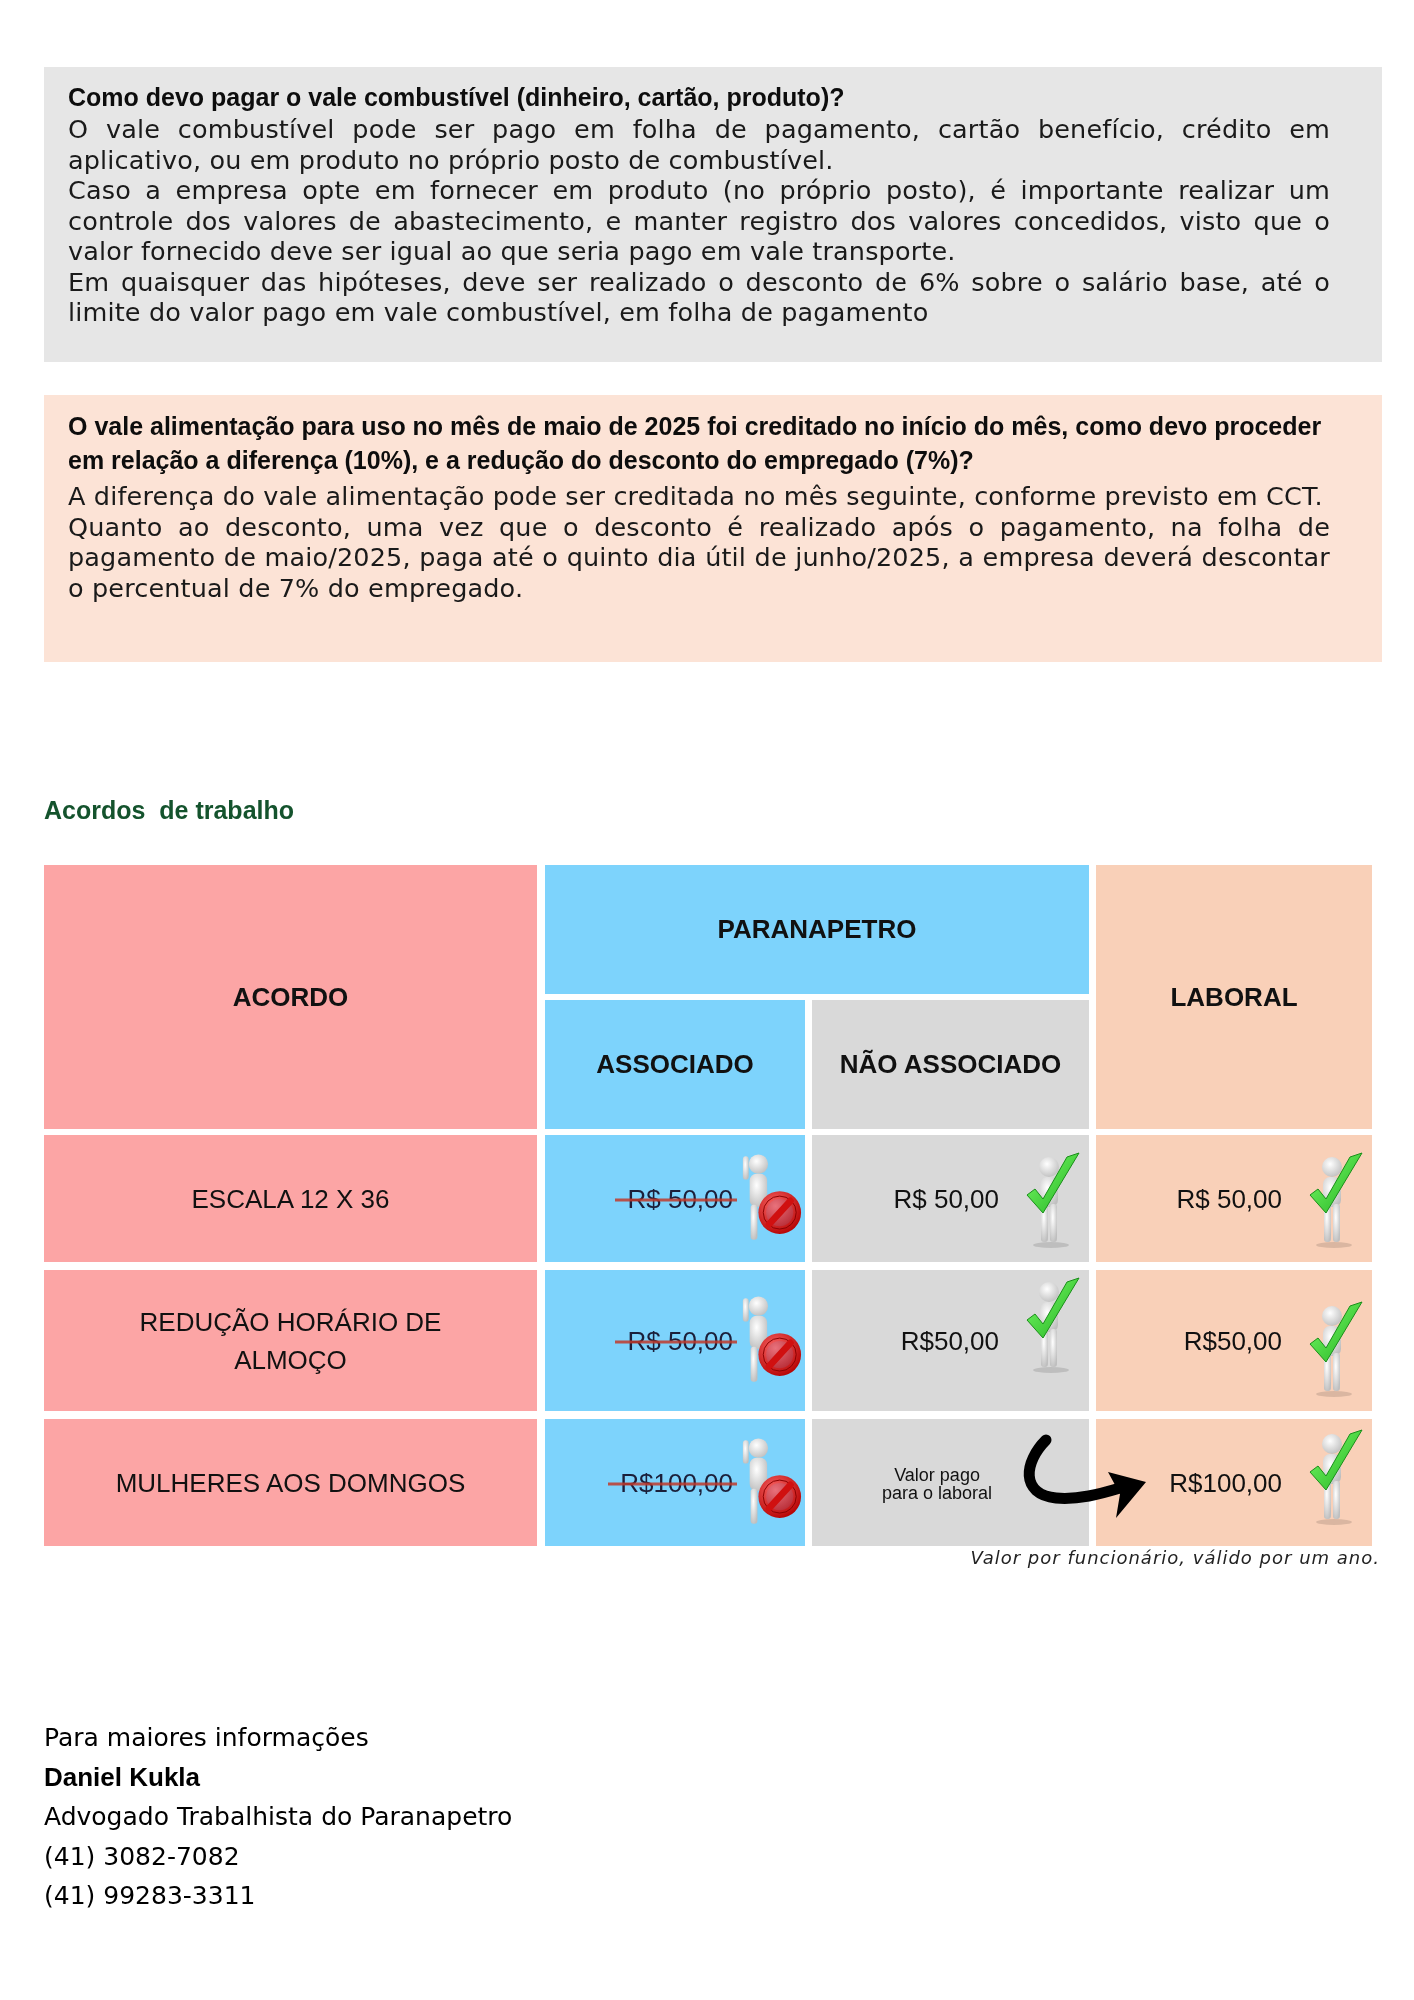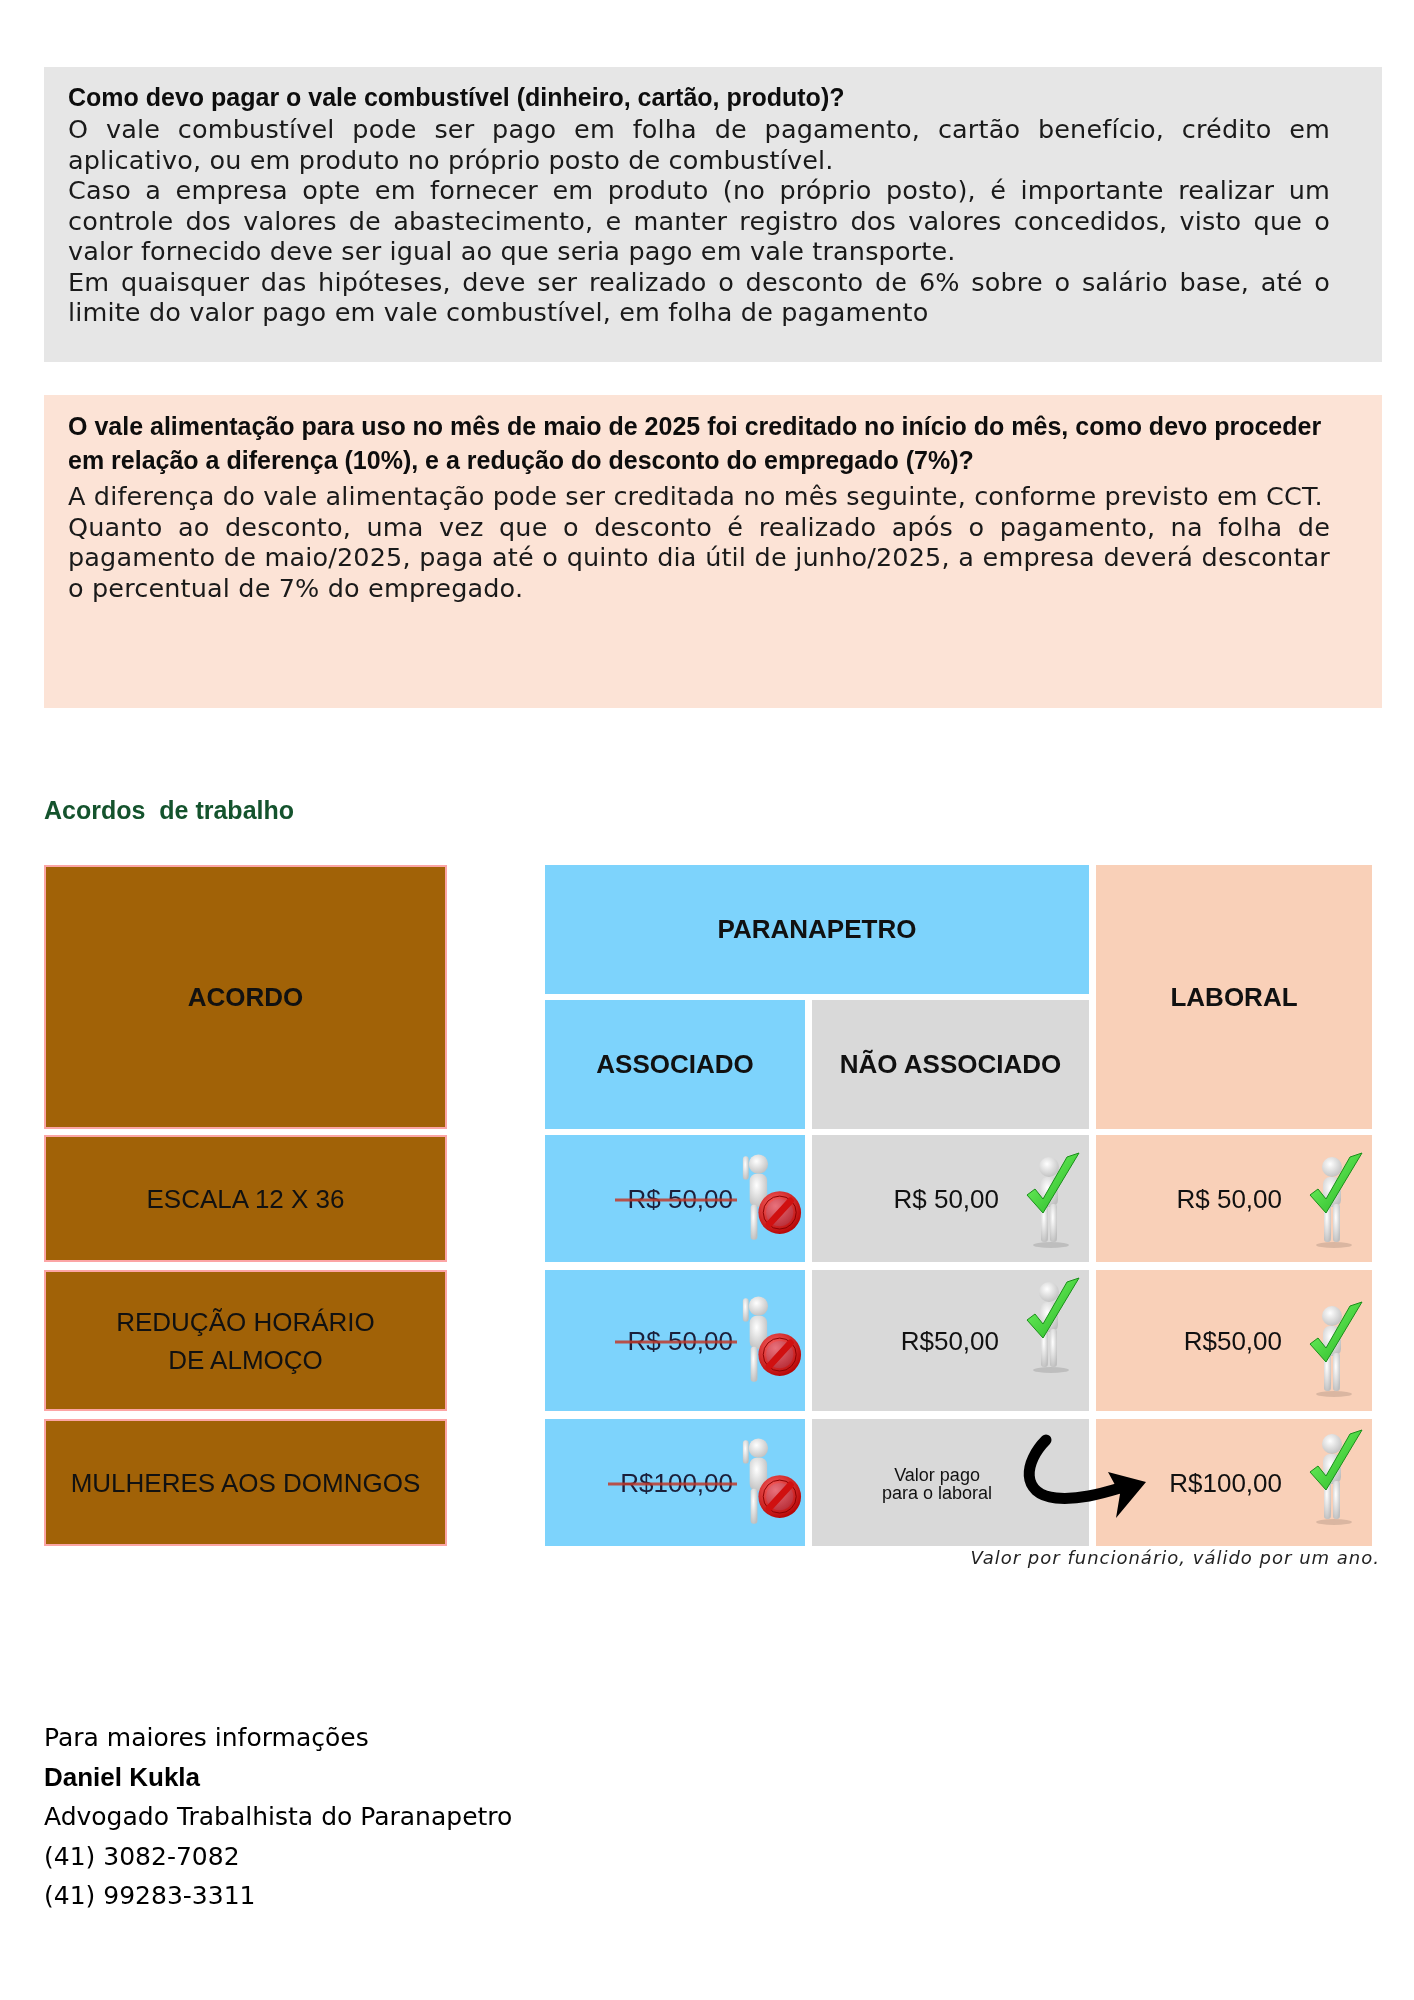--- a/index.html
+++ b/index.html
@@ -1,32 +1,32 @@
 <!DOCTYPE html>
 <html><head>
 <meta charset="utf-8">
 <style>
   html, body { margin: 0; padding: 0; background: #ffffff; }
   body { width: 1414px; height: 2000px; position: relative; overflow: hidden;
          font-family: "DejaVu Sans", sans-serif; color: #111; }
   .box { position: absolute; left: 44px; width: 1338px; box-sizing: border-box; padding: 14px 52px 0 24px; }
   .box-gray { top: 67px; height: 295px; background: #e6e6e6; }
-  .box-peach { top: 395px; height: 313px; background: #fce3d6; }
+  .box-peach { top: 395px; height: 267px; background: #fce3d6; }
   .q { font-family: "Liberation Sans", sans-serif; font-weight: bold; font-size: 25px; line-height: 33px; color: #0d0d0d; margin: 0; }
   .box-gray .q { margin-top: 0px; }
   .a { font-family: "DejaVu Sans", sans-serif; font-size: 25.5px; line-height: 30.5px; color: #1a1a1a; margin: 0; text-align: justify; letter-spacing: 0.15px; }
   .a p { margin: 0; text-align: justify; text-align-last: left; }
   .box-peach .q { margin-top: 0; line-height: 34px; }
   .box-peach .a { margin-top: 4px; }
 
   .section-title { position: absolute; left: 44px; top: 771px; font-family: "Liberation Sans", sans-serif; font-weight: bold; font-size: 25px; color: #14532d; white-space: pre; }
 
   .cell { position: absolute; box-sizing: border-box; display: flex; align-items: center; justify-content: center; text-align: center;
           font-family: "Liberation Sans", sans-serif; color: #111; }
-  .c-acordo { left: 44px; width: 403px; background: #a16207; border: 2px solid #fca5a5; font-size: 26px; line-height: 38px; }
+  .c-acordo { left: 44px; width: 493px; background: #fca5a5; border: 2px solid #fca5a5; font-size: 26px; line-height: 38px; }
   .c-blue { background: #7dd3fc; }
   .c-gray { background: #d9d9d9; }
   .c-peach { background: #f9d0b8; }
   .hdr { font-weight: bold; font-size: 26px; }
 
   .col-assoc { left: 545px; width: 260px; }
   .col-nao { left: 812px; width: 277px; }
   .col-lab { left: 1096px; width: 276px; }
   .row-h2 { top: 1000px; height: 129px; }
   .row-hall { top: 865px; height: 264px; }

